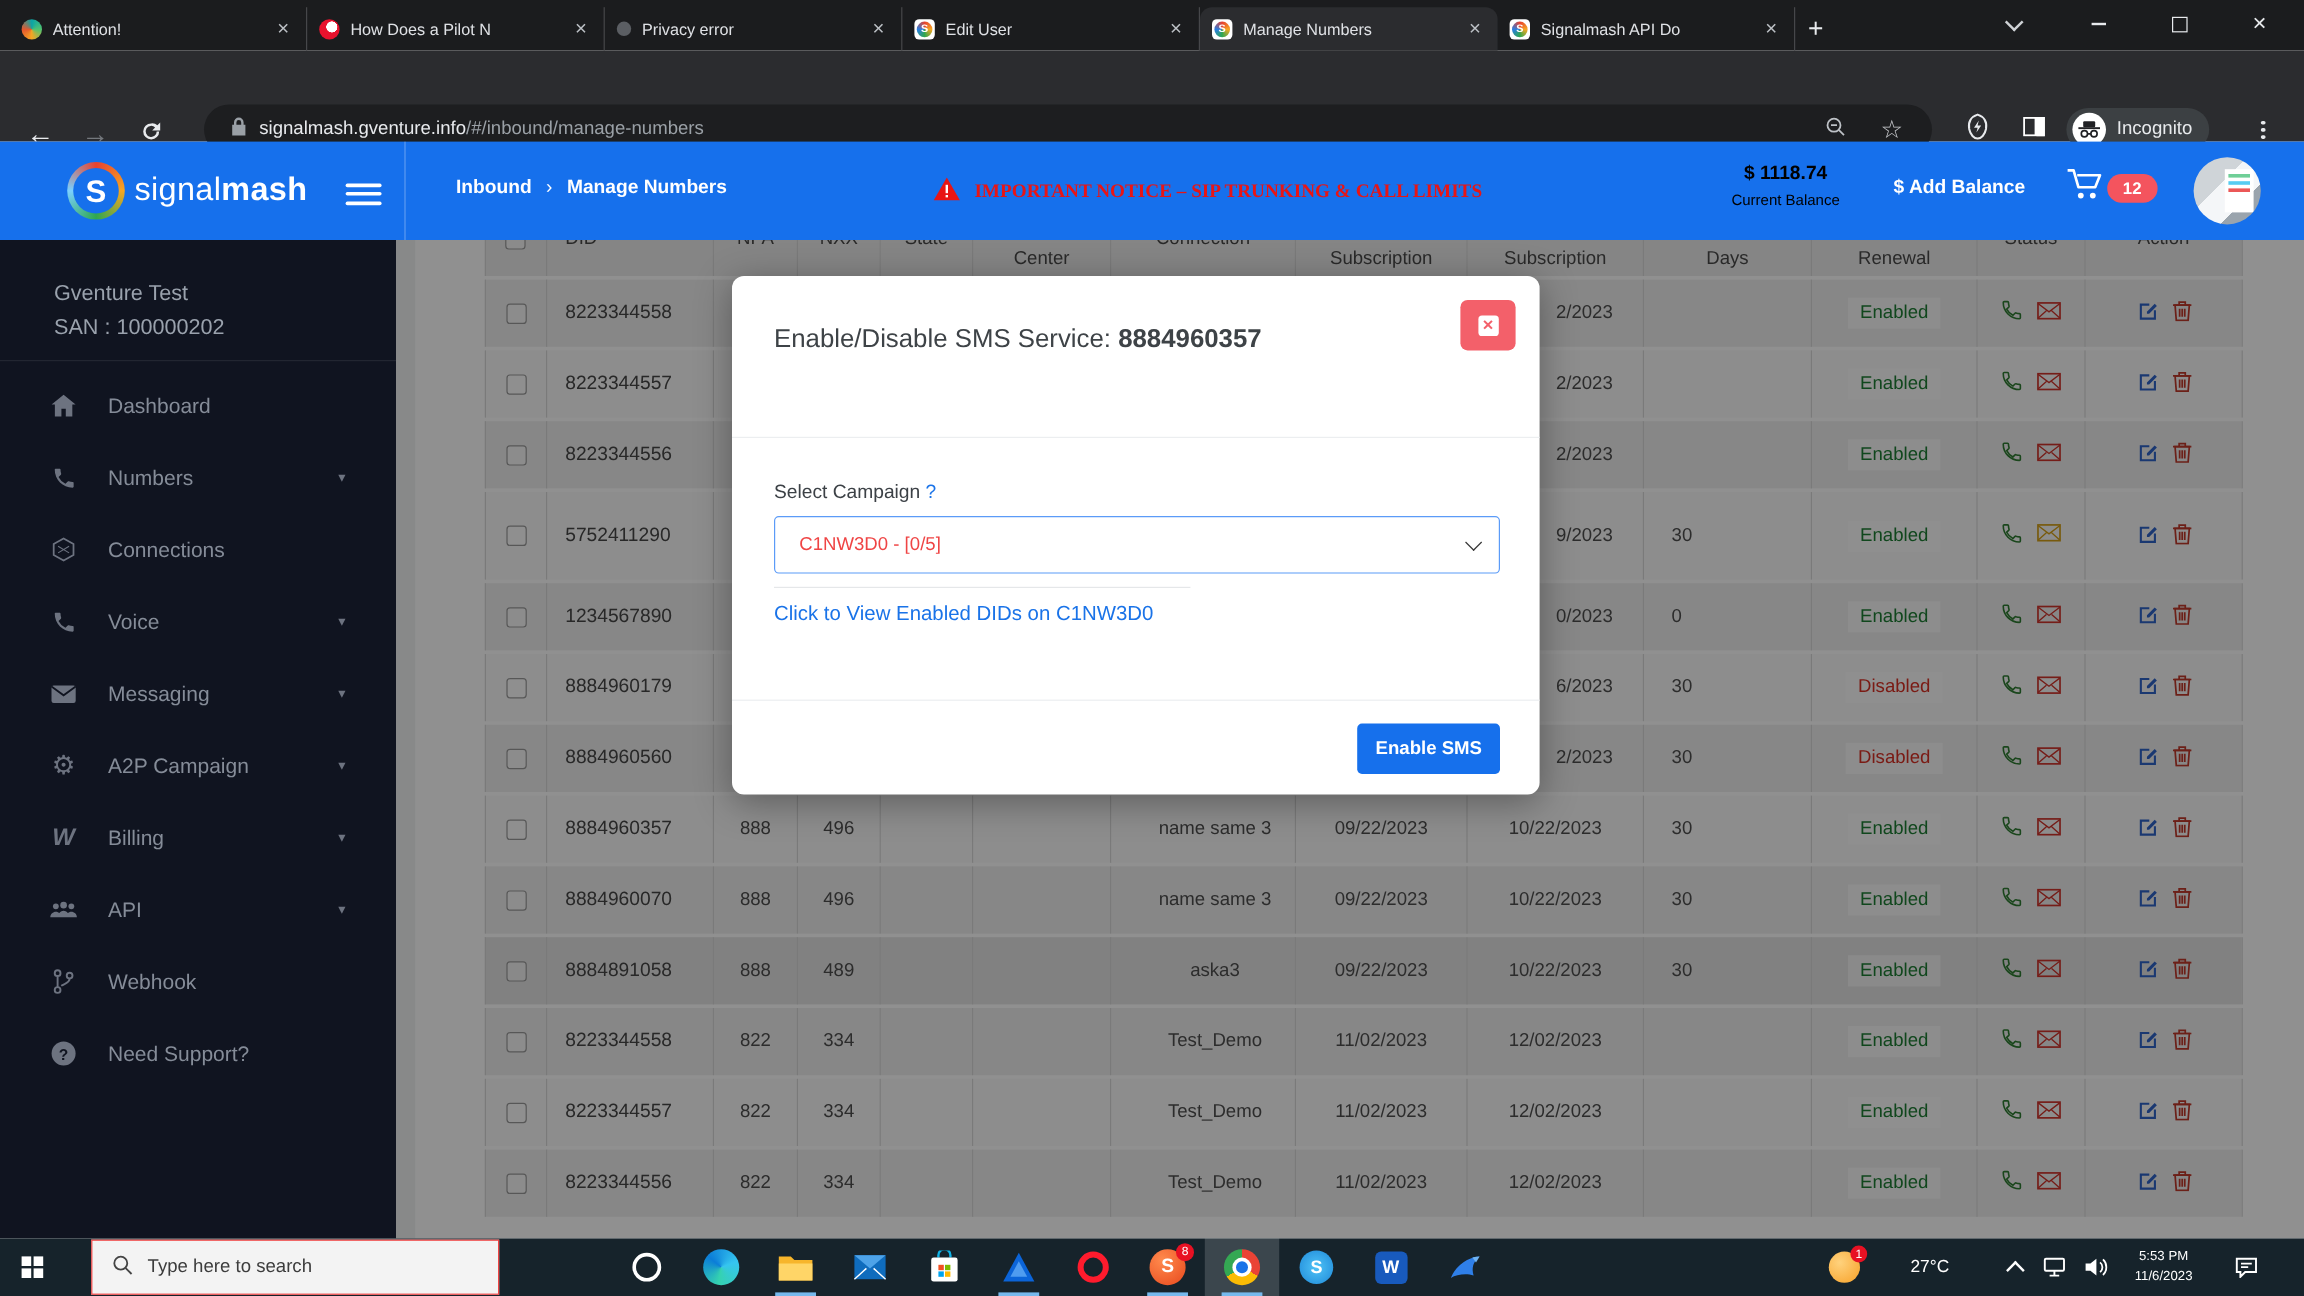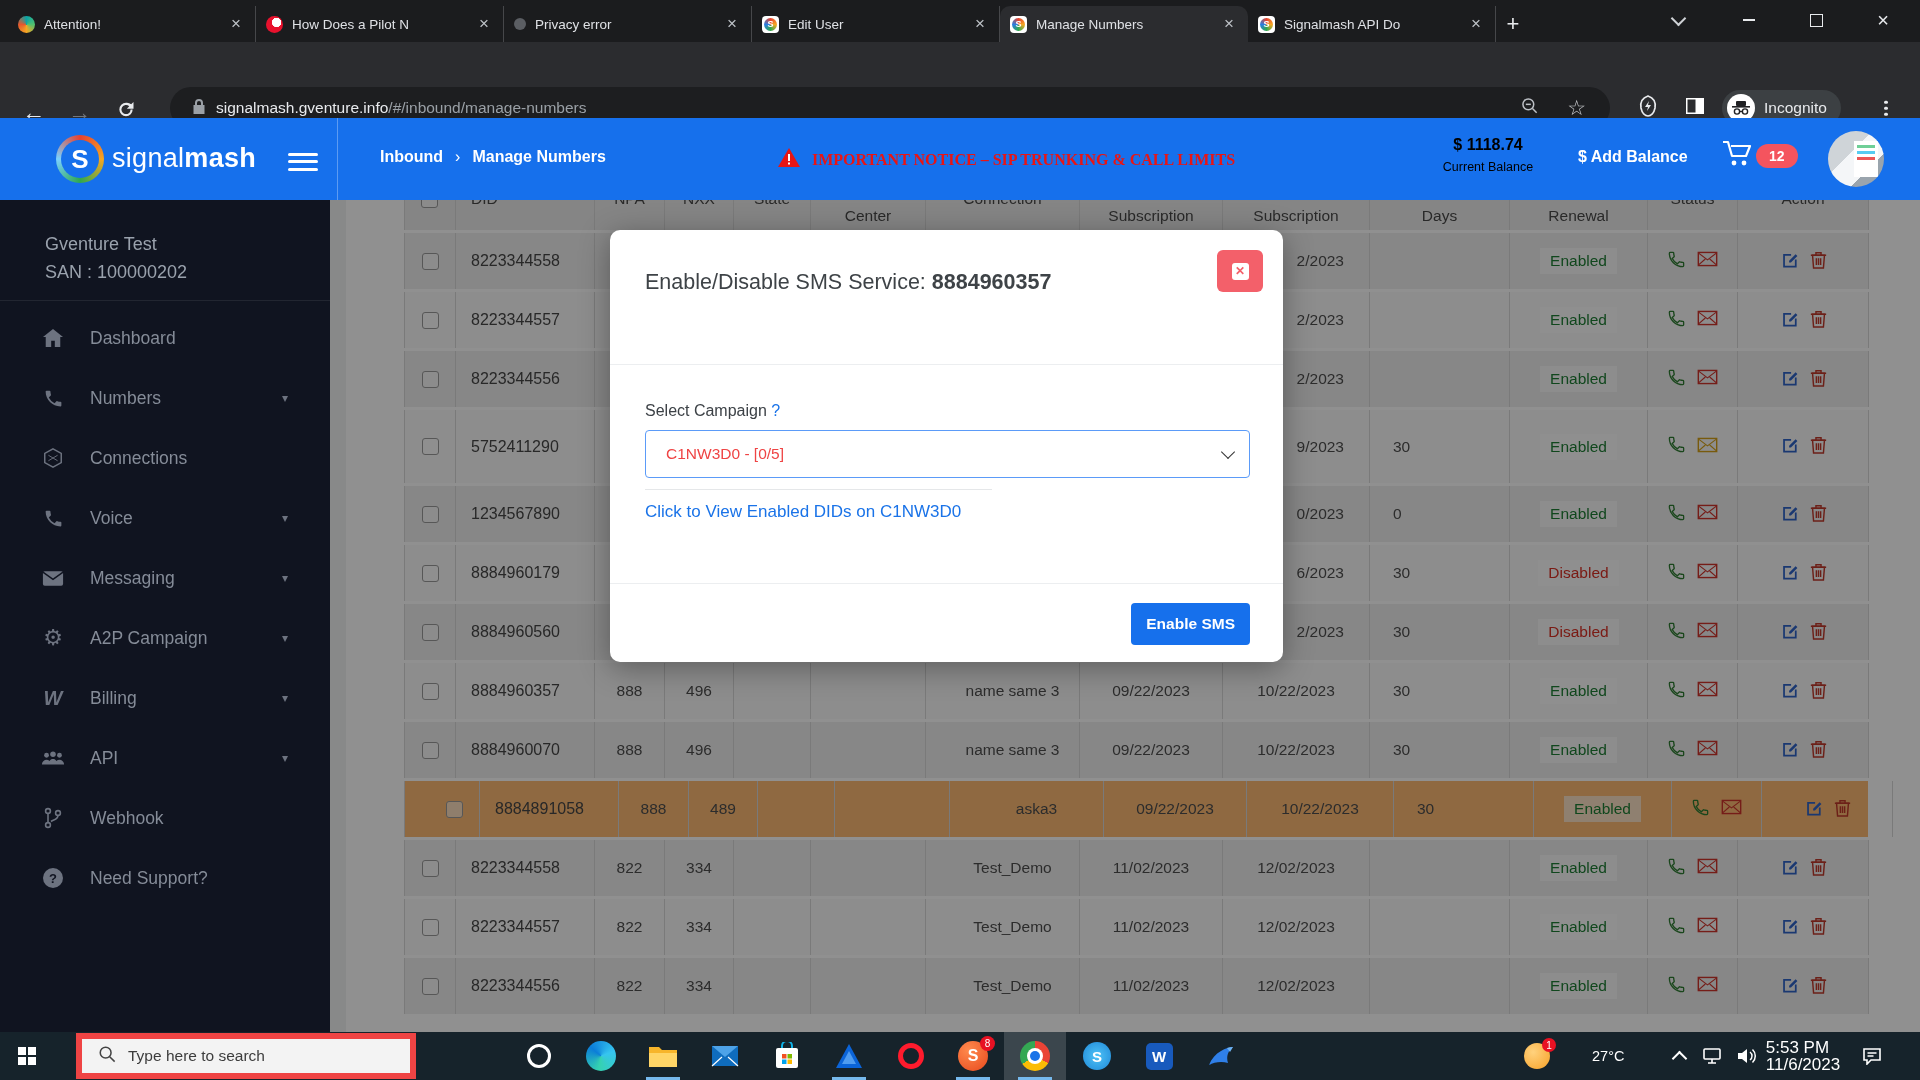--- a/index.html
+++ b/index.html
@@ -138,21 +138,21 @@
   .mftline{position:absolute;left:0;top:353px;width:673px;height:1px;background:#eceef0;}
   .mbtn{position:absolute;right:33px;top:373px;height:42px;padding:0 15px;background:#1670ec;
     color:#fff;font-size:15.5px;font-weight:600;border-radius:4px;display:flex;align-items:center;}
 
   
   .taskbar{position:absolute;left:0;top:1032px;width:1920px;height:48px;background:#16232b;z-index:60;}
   .start{position:absolute;left:18px;top:15px;width:18px;height:18px;display:grid;
     grid-template-columns:8px 8px;grid-gap:1.5px;}
   .start i{background:#fff;width:8px;height:8px;}
   .searchbox{position:absolute;left:76px;top:1px;width:340px;height:46px;background:#f3f3f3;
-    border:6px solid #ef4444;box-sizing:border-box;display:flex;align-items:center;color:#3c3c3c;font-size:15.5px;}
+    border:1px solid #ef4444;box-sizing:border-box;display:flex;align-items:center;color:#3c3c3c;font-size:15.5px;}
   .searchbox .mag{margin:0 12px 0 16px;}
   .tkapps{position:absolute;left:508px;top:0;display:flex;}
   .tk{position:relative;width:62px;height:48px;display:flex;align-items:center;justify-content:center;}
   .tk.active{background:rgba(255,255,255,.16);}
   .tk .under{position:absolute;left:14px;bottom:0;width:34px;height:3px;background:#76b9ed;}
   .tk .bdg{position:absolute;right:9px;top:4px;background:#e81123;color:#fff;font-size:10px;
     min-width:15px;height:15px;border-radius:8px;display:flex;align-items:center;justify-content:center;}
   .ring{width:24px;height:24px;border-radius:50%;border:3px solid #fff;box-sizing:border-box;}
   .edgeic{width:30px;height:30px;border-radius:50%;
     background:conic-gradient(from 190deg,#35d2b0,#0b7dd8,#36c5f0,#35d2b0);}
@@ -166,21 +166,21 @@
   .skypeic{width:28px;height:28px;border-radius:50%;background:radial-gradient(#4fc3f7,#1e88d8);
     color:#fff;font-size:15px;font-weight:bold;display:flex;align-items:center;justify-content:center;}
   .wordic{width:27px;height:27px;border-radius:5px;background:#185abd;color:#fff;font-size:15px;
     font-weight:bold;display:flex;align-items:center;justify-content:center;}
   .tray{position:absolute;top:0;height:48px;display:flex;align-items:center;color:#fff;}
   .weathic{position:relative;width:26px;height:26px;border-radius:50%;
     background:radial-gradient(circle at 35% 35%,#ffd27d,#f7a128);}
   .weathic .bdg{position:absolute;right:-6px;top:-5px;background:#e81123;color:#fff;font-size:10px;
     min-width:14px;height:14px;border-radius:7px;display:flex;align-items:center;justify-content:center;}
   .trchev{width:9px;height:9px;border-left:2px solid #fff;border-top:2px solid #fff;transform:rotate(45deg);margin-top:4px;}
-  .clock{font-size:17px;line-height:17px;}
+  .clock{font-size:11px;text-align:center;line-height:17px;}
 </style>
 </head>
 <body>
 
 <div id="screen">
 
   <div class="tabstrip">
     <div class="tabs" id="tabs">
         <div class="tab">
           <span class="fav fav-analytics"></span>
@@ -850,21 +850,21 @@
                     <path d="M4 5h10v2.2H6.2v12.6h12.6V12H21v10H4z" fill="#2e63c9"></path>
                     <path d="M11.5 13.5l8.2-8.2 2.3 2.3-8.2 8.2h-2.3z" fill="#2e63c9"></path>
                   </svg></span>
                 <span><svg width="17" height="19" viewBox="0 0 20 22">
                     <path d="M3 6h14l-1.2 15H4.2z" fill="none" stroke="#c0392b" stroke-width="1.7"></path>
                     <path d="M1 6h18M7 6V3h6v3M7.5 9.5v8M10 9.5v8M12.5 9.5v8" stroke="#c0392b" stroke-width="1.7" fill="none"></path>
                   </svg></span>
               </span>
             </div>
           </div>
-          <div class="trow row" style="background: #fdba74; padding-left: 24px;">
+          <div class="trow row" style="background: #e5e5e5;">
             <div class="cell">
               <span class="cb"></span>
             </div>
             <div class="cell did">8884891058</div>
             <div class="cell ">888</div>
             <div class="cell ">489</div>
             <div class="cell "></div>
             <div class="cell "></div>
             <div class="cell conn">aska3</div>
             <div class="cell ">09/22/2023</div>

